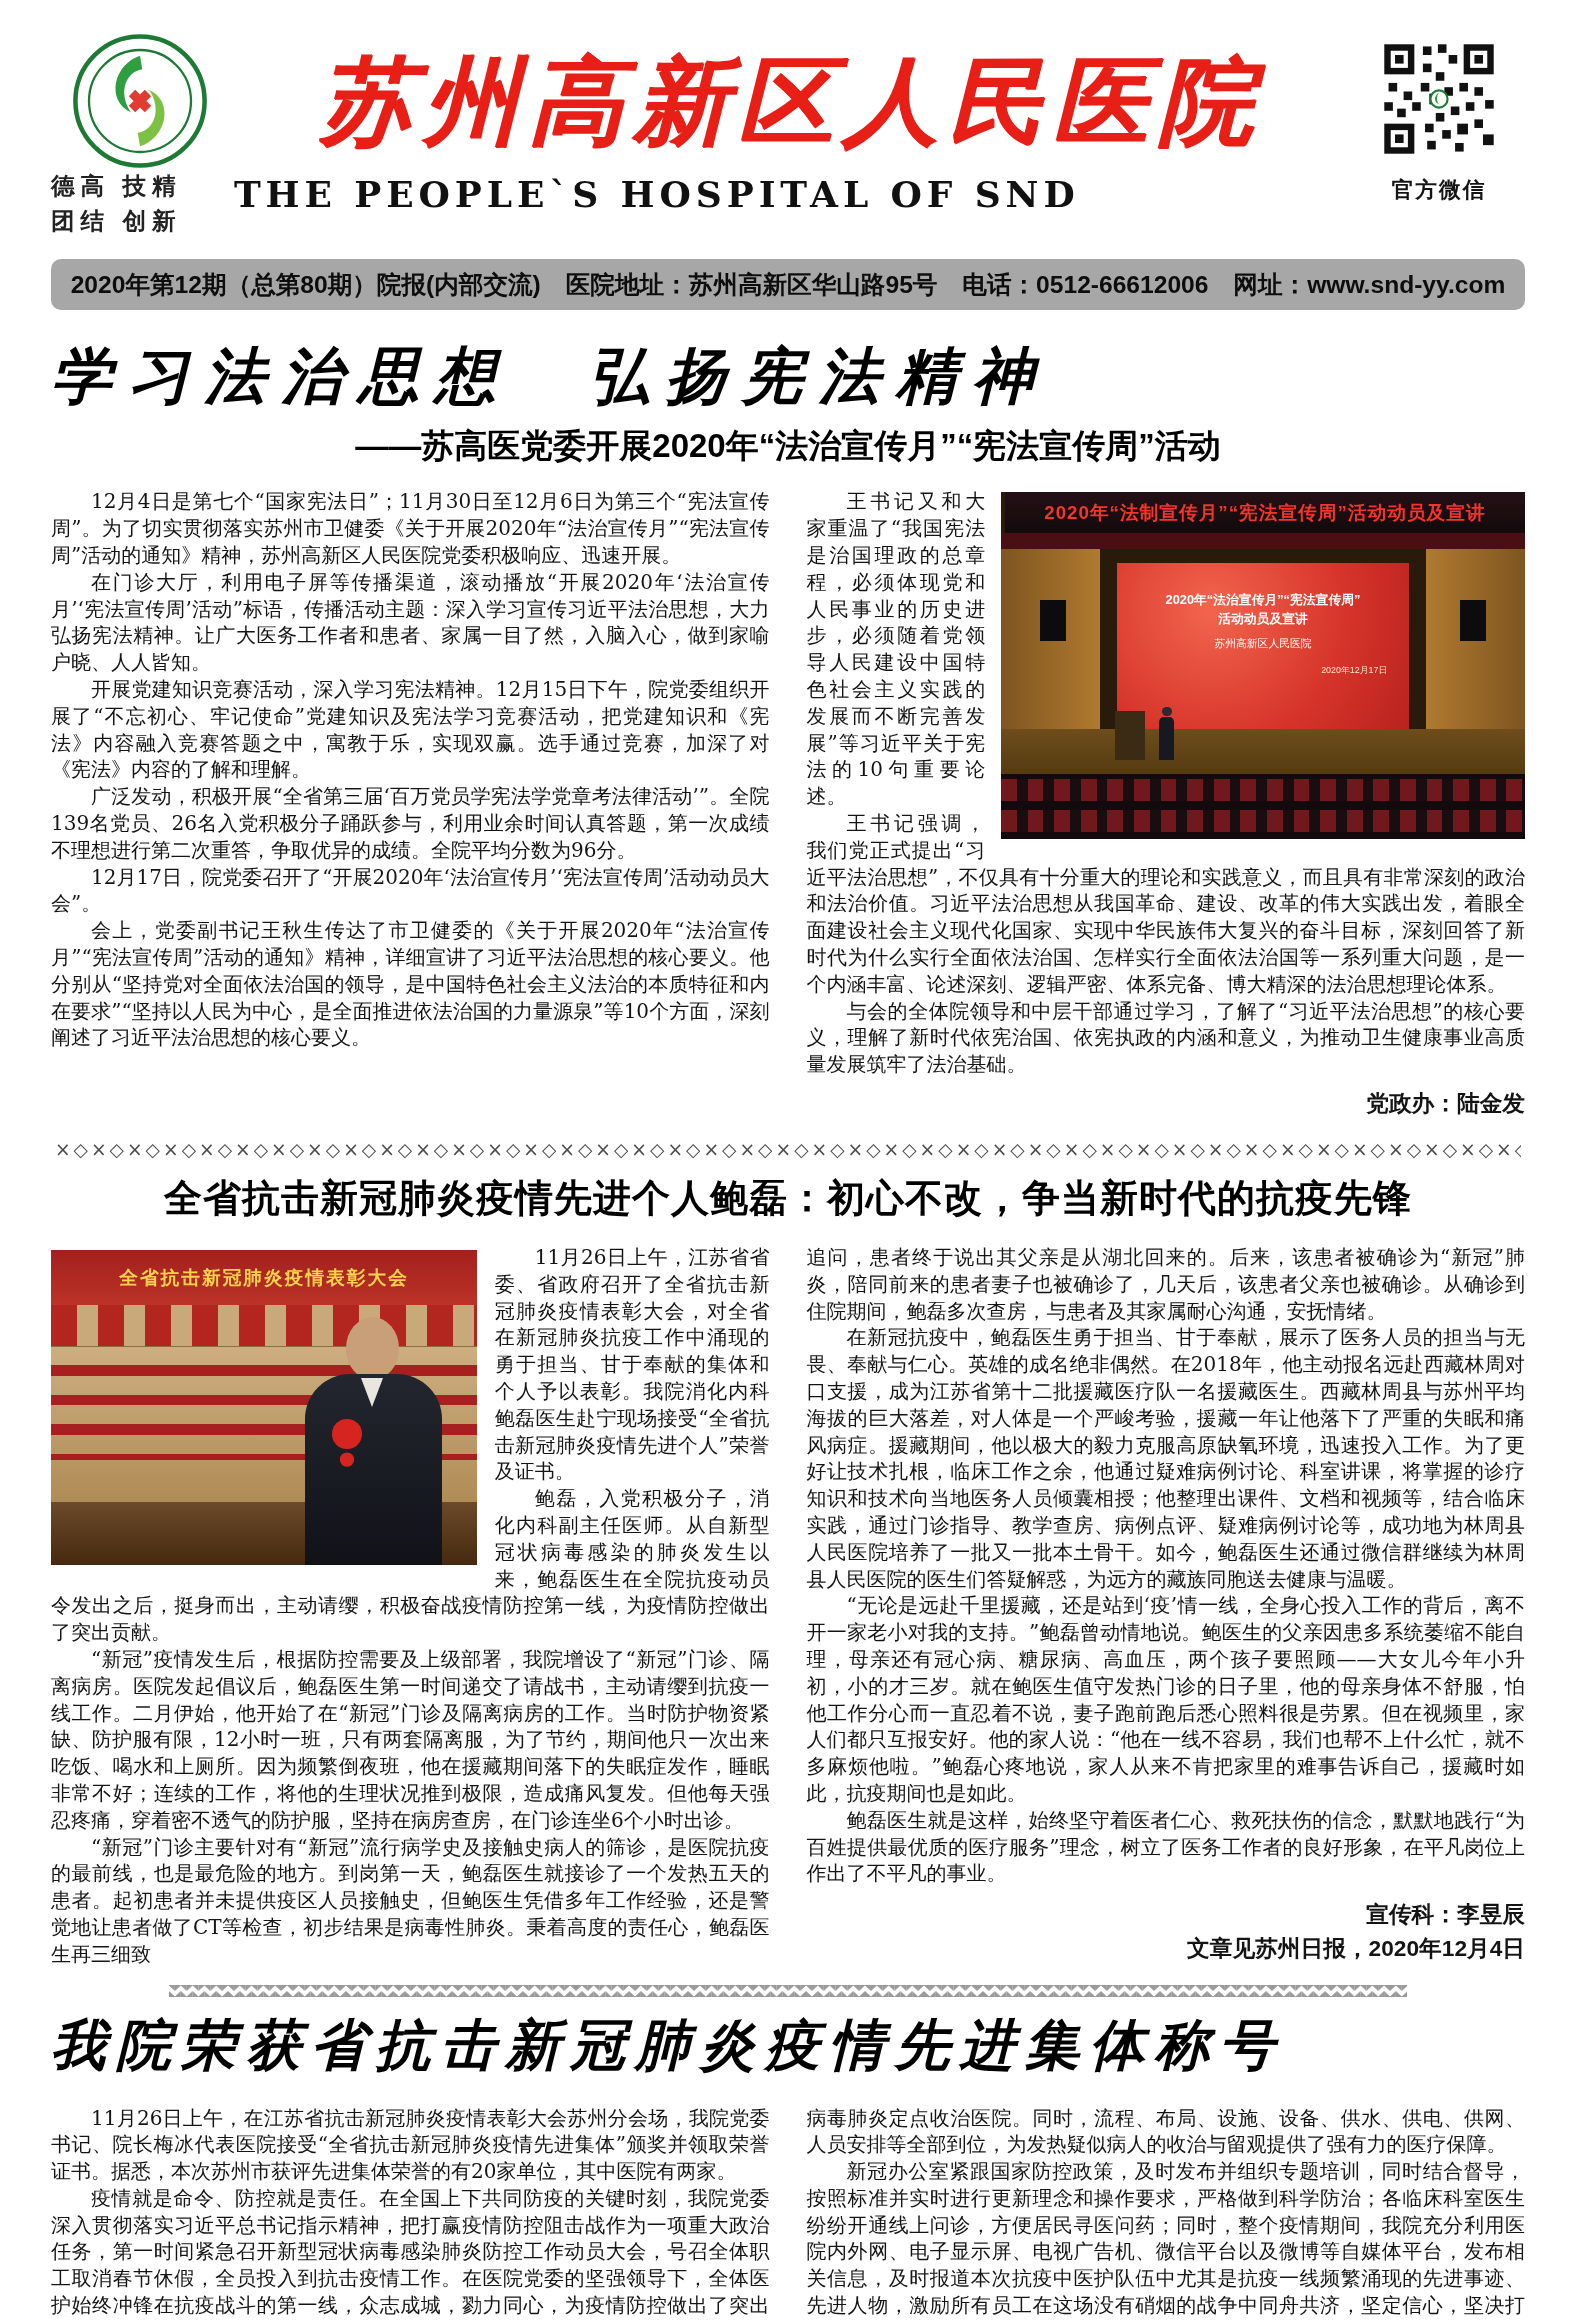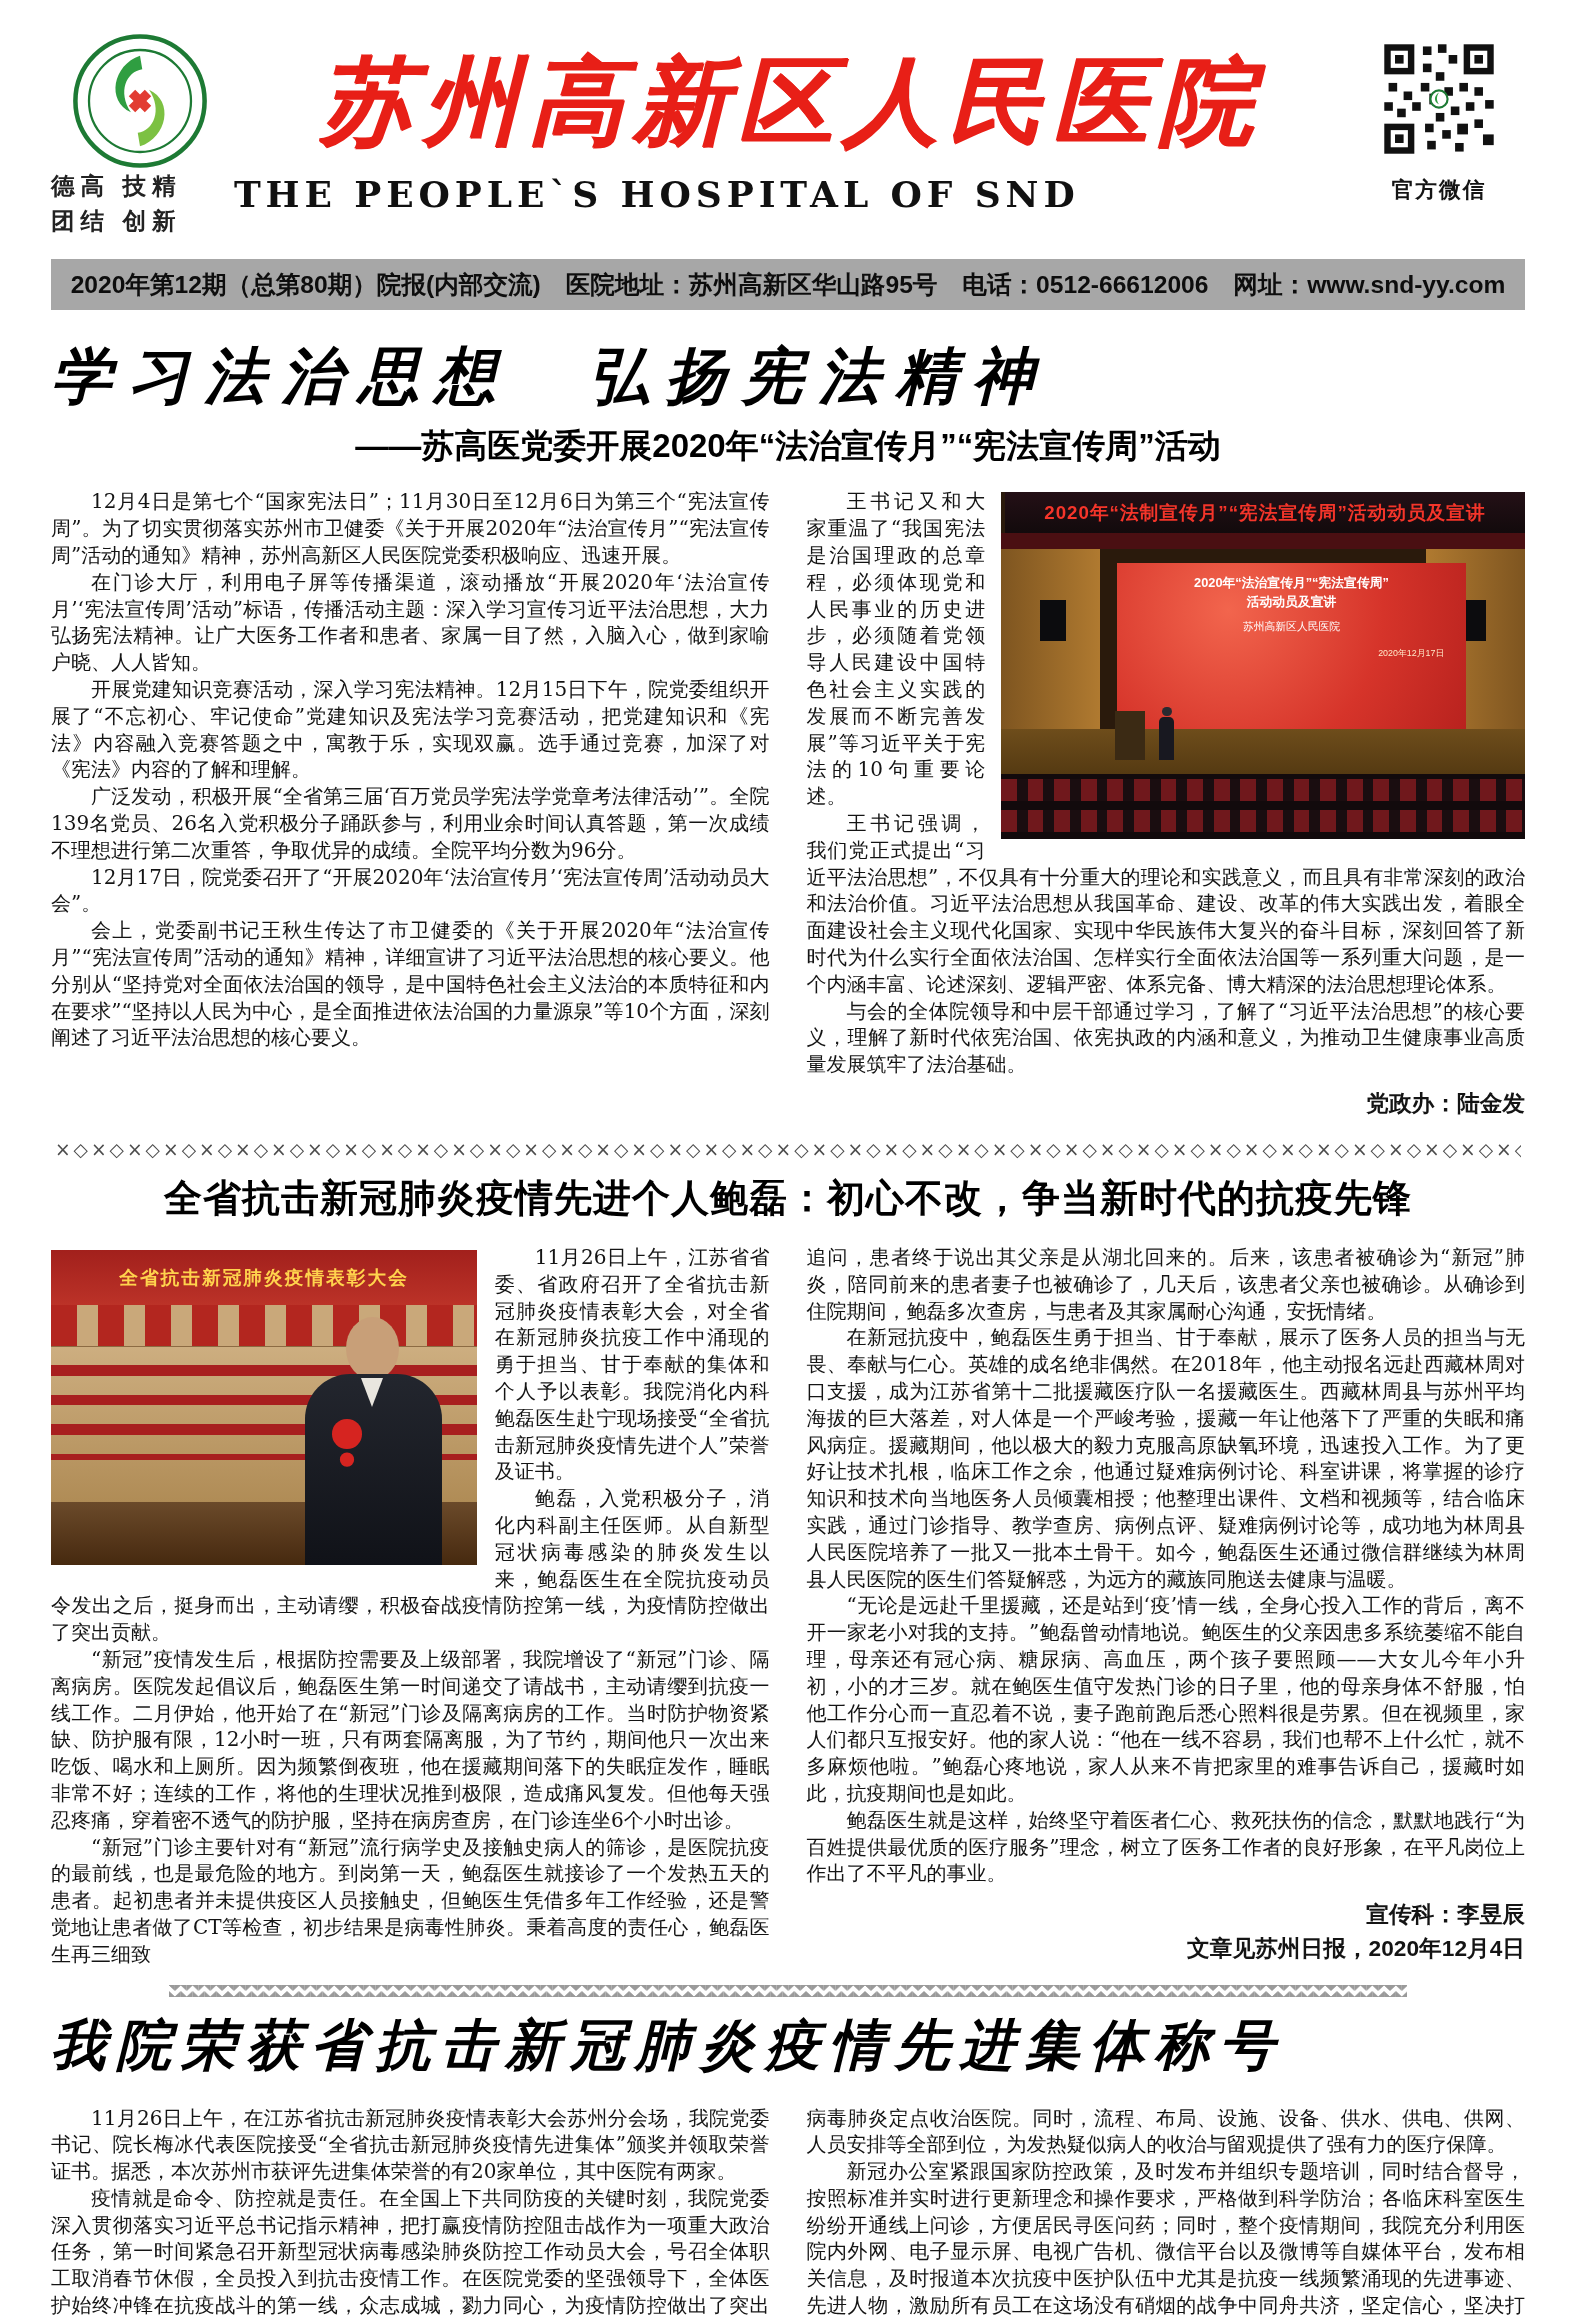--- a/index.html
+++ b/index.html
@@ -17,21 +17,21 @@
   .motto{grid-row:2;align-self:start;text-align:left;font-family:"Liberation Sans",sans-serif;
          font-weight:bold;font-size:23.6px;line-height:1.5;letter-spacing:5.9px;color:#222;}
   .en-title{grid-row:2;align-self:start;font-family:"DejaVu Serif",serif;font-weight:bold;
             font-size:36px;letter-spacing:4.9px;color:#111;margin-top:3.9px;white-space:nowrap;}
   .wechat-label{grid-row:2;align-self:start;text-align:center;font-family:"Liberation Sans",sans-serif;
                 font-weight:bold;font-size:21.7px;letter-spacing:2px;margin-top:5.9px;}
 
   
   .info-bar{margin-top:19.7px;background:#a7a7a7;color:#0d0d0d;display:flex;justify-content:space-between;
             align-items:center;padding:8.9px 19.7px;font-family:"Liberation Sans",sans-serif;font-weight:bold;
-            font-size:24.6px;white-space:nowrap;}
+            font-size:24.6px;white-space:nowrap;border-radius:10px;}
 
   
   section{display:block;}
   .cols{display:flex;gap:37px;}
   .col{flex:1 1 0;min-width:0;}
   p.body{margin:0;font-size:20px;line-height:1.34;text-align:justify;text-indent:2em;}
   p.np{text-indent:0;}
   .byline{font-family:"Liberation Sans",sans-serif;font-weight:bold;font-size:22.7px;text-align:right;margin-top:9.9px;}
   .byline div{line-height:1.5;}
 
@@ -45,21 +45,21 @@
   
   .photo1{float:right;width:524px;height:347px;margin:3.9px 0 9.9px 15.8px;position:relative;overflow:hidden;background:#2a1a0c;}
   .p1-banner{position:absolute;top:0;left:4px;right:0;height:41px;background:linear-gradient(#241016,#120a0c);
              color:#f5352a;font-family:"Liberation Sans",sans-serif;font-weight:bold;font-size:18.7px;
              line-height:41px;text-align:center;letter-spacing:1px;white-space:nowrap;}
   .p1-curtain{position:absolute;top:41px;left:0;right:0;height:15.8px;background:#4a0f12;}
   .p1-wall{position:absolute;top:57px;bottom:108px;width:99px;background:linear-gradient(90deg,#7e5520,#b07a30);}
   .p1-wall.left{left:0;} .p1-wall.right{right:0;background:linear-gradient(270deg,#7e5520,#b07a30);}
   .p1-speaker{position:absolute;width:25.6px;height:41px;background:#0c0c0e;top:108px;}
   .p1-speaker.left{left:39px;} .p1-speaker.right{right:39px;}
-  .p1-screen{position:absolute;top:71px;left:116px;width:349px;height:169px;box-sizing:border-box;padding-top:11px;
+  .p1-screen{position:absolute;top:71px;left:116px;width:292px;height:169px;box-sizing:border-box;padding-top:28px;
              background:radial-gradient(circle at 32% 28%,#f2654d,#d6342a 58%,#b8221e);color:#fff;text-align:center;}
   .p1-screen .l1,.p1-screen .l2{font-family:"Liberation Sans",sans-serif;font-weight:bold;font-size:12.8px;line-height:18.7px;}
   .p1-screen .l3{font-family:"Liberation Sans",sans-serif;font-size:10.8px;margin-top:7.9px;}
   .p1-screen .l4{font-family:"Liberation Sans",sans-serif;font-size:8.9px;color:#ffe9c9;text-align:right;
                  padding-right:21.7px;margin-top:13.8px;}
   .p1-stagefloor{position:absolute;bottom:65px;left:0;right:0;height:45px;background:linear-gradient(#6e4d1b,#553a12);}
   .p1-podium{position:absolute;bottom:79px;left:114px;width:29.6px;height:49px;background:#3b2a14;}
   .p1-person{position:absolute;bottom:79px;left:158px;width:14.8px;height:43px;background:#181820;border-radius:4.9px 4.9px 0 0;}
   .p1-person::before{content:"";position:absolute;top:-10.8px;left:3px;width:9.9px;height:9.9px;border-radius:50%;background:#2a2a30;}
   .p1-audience{position:absolute;bottom:0;left:0;right:0;height:65px;background:#120a0c;}

